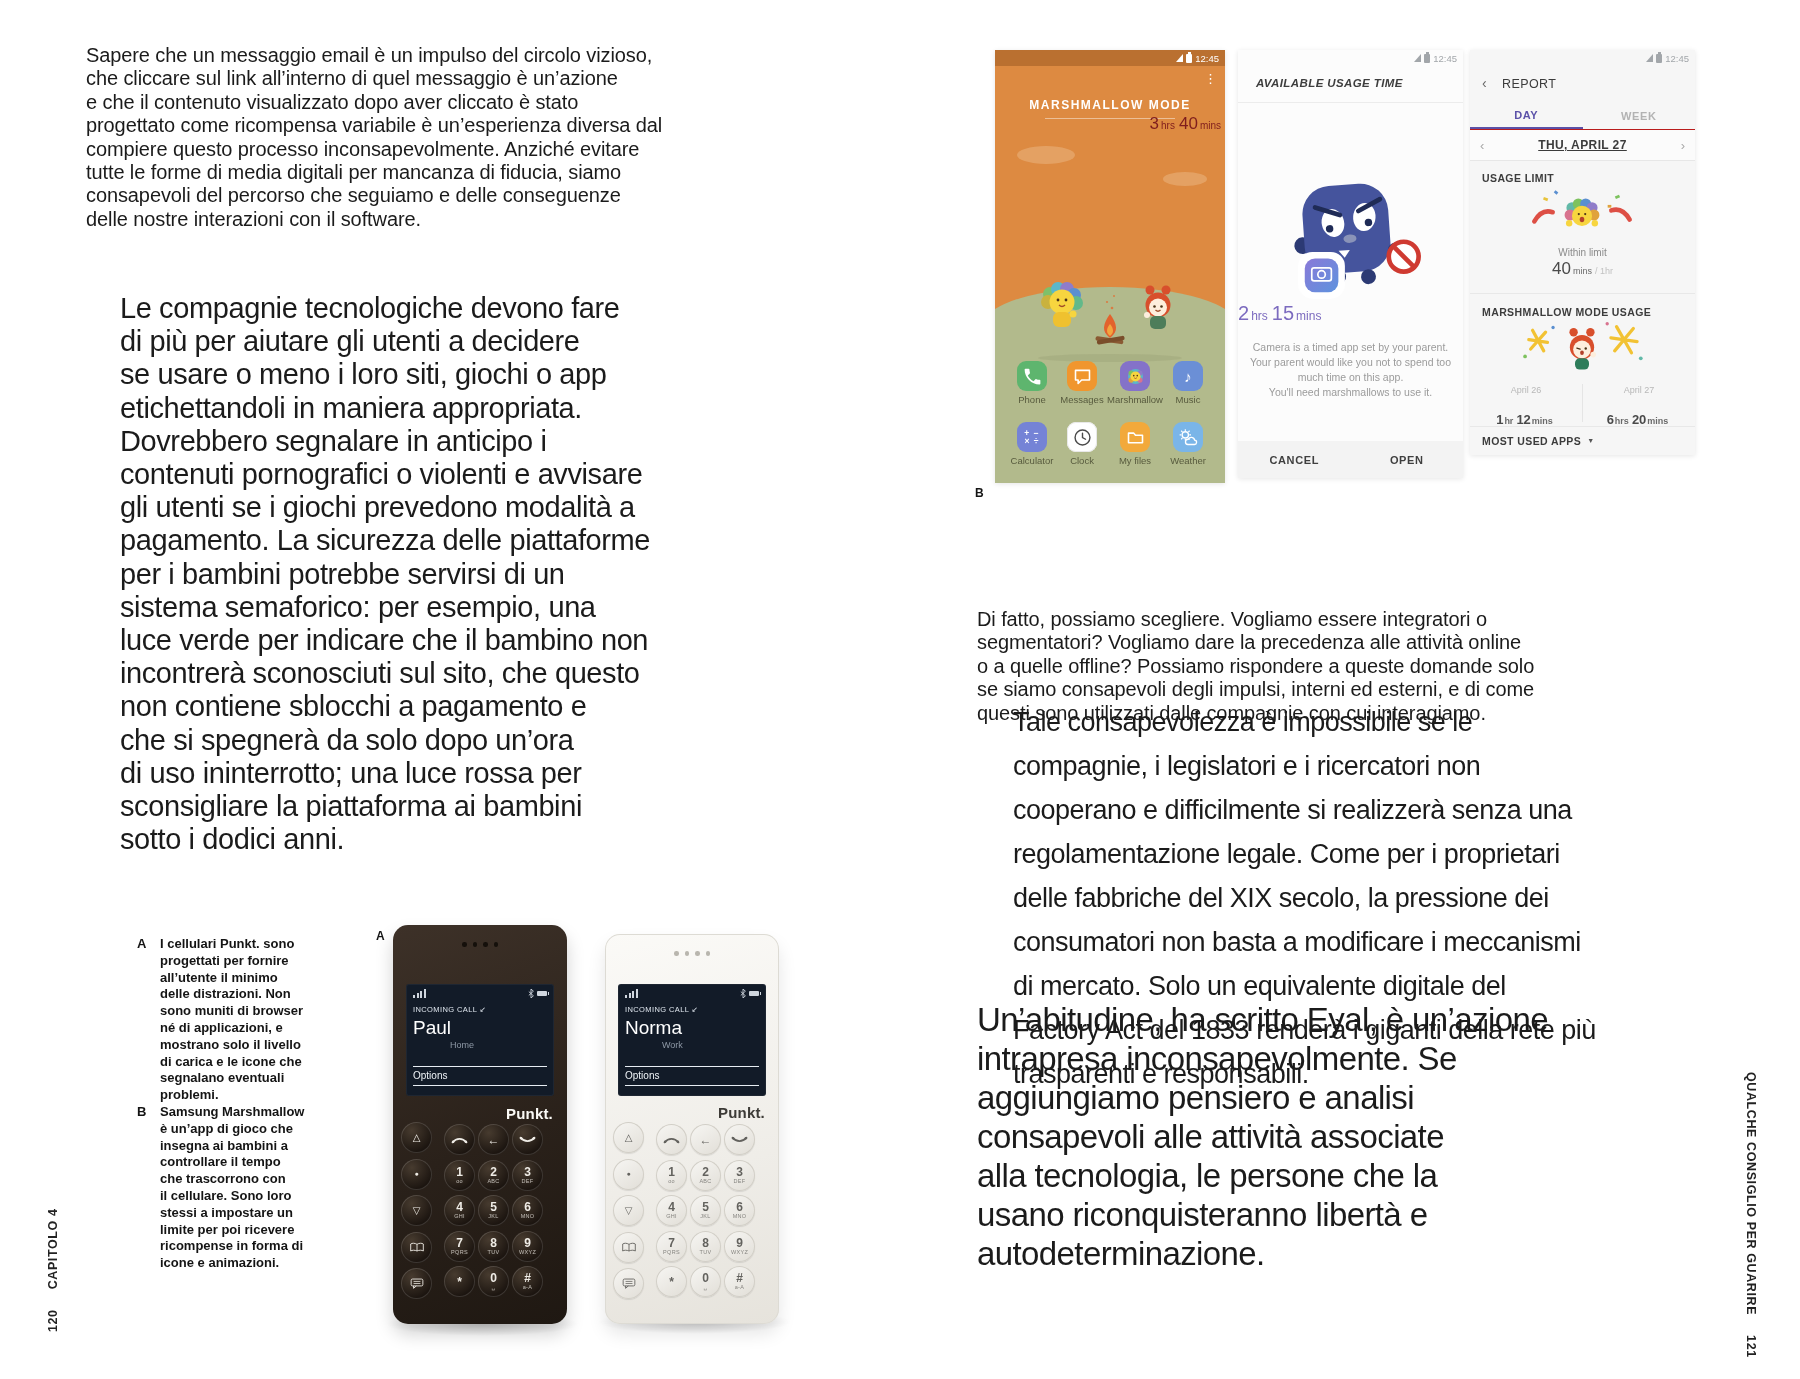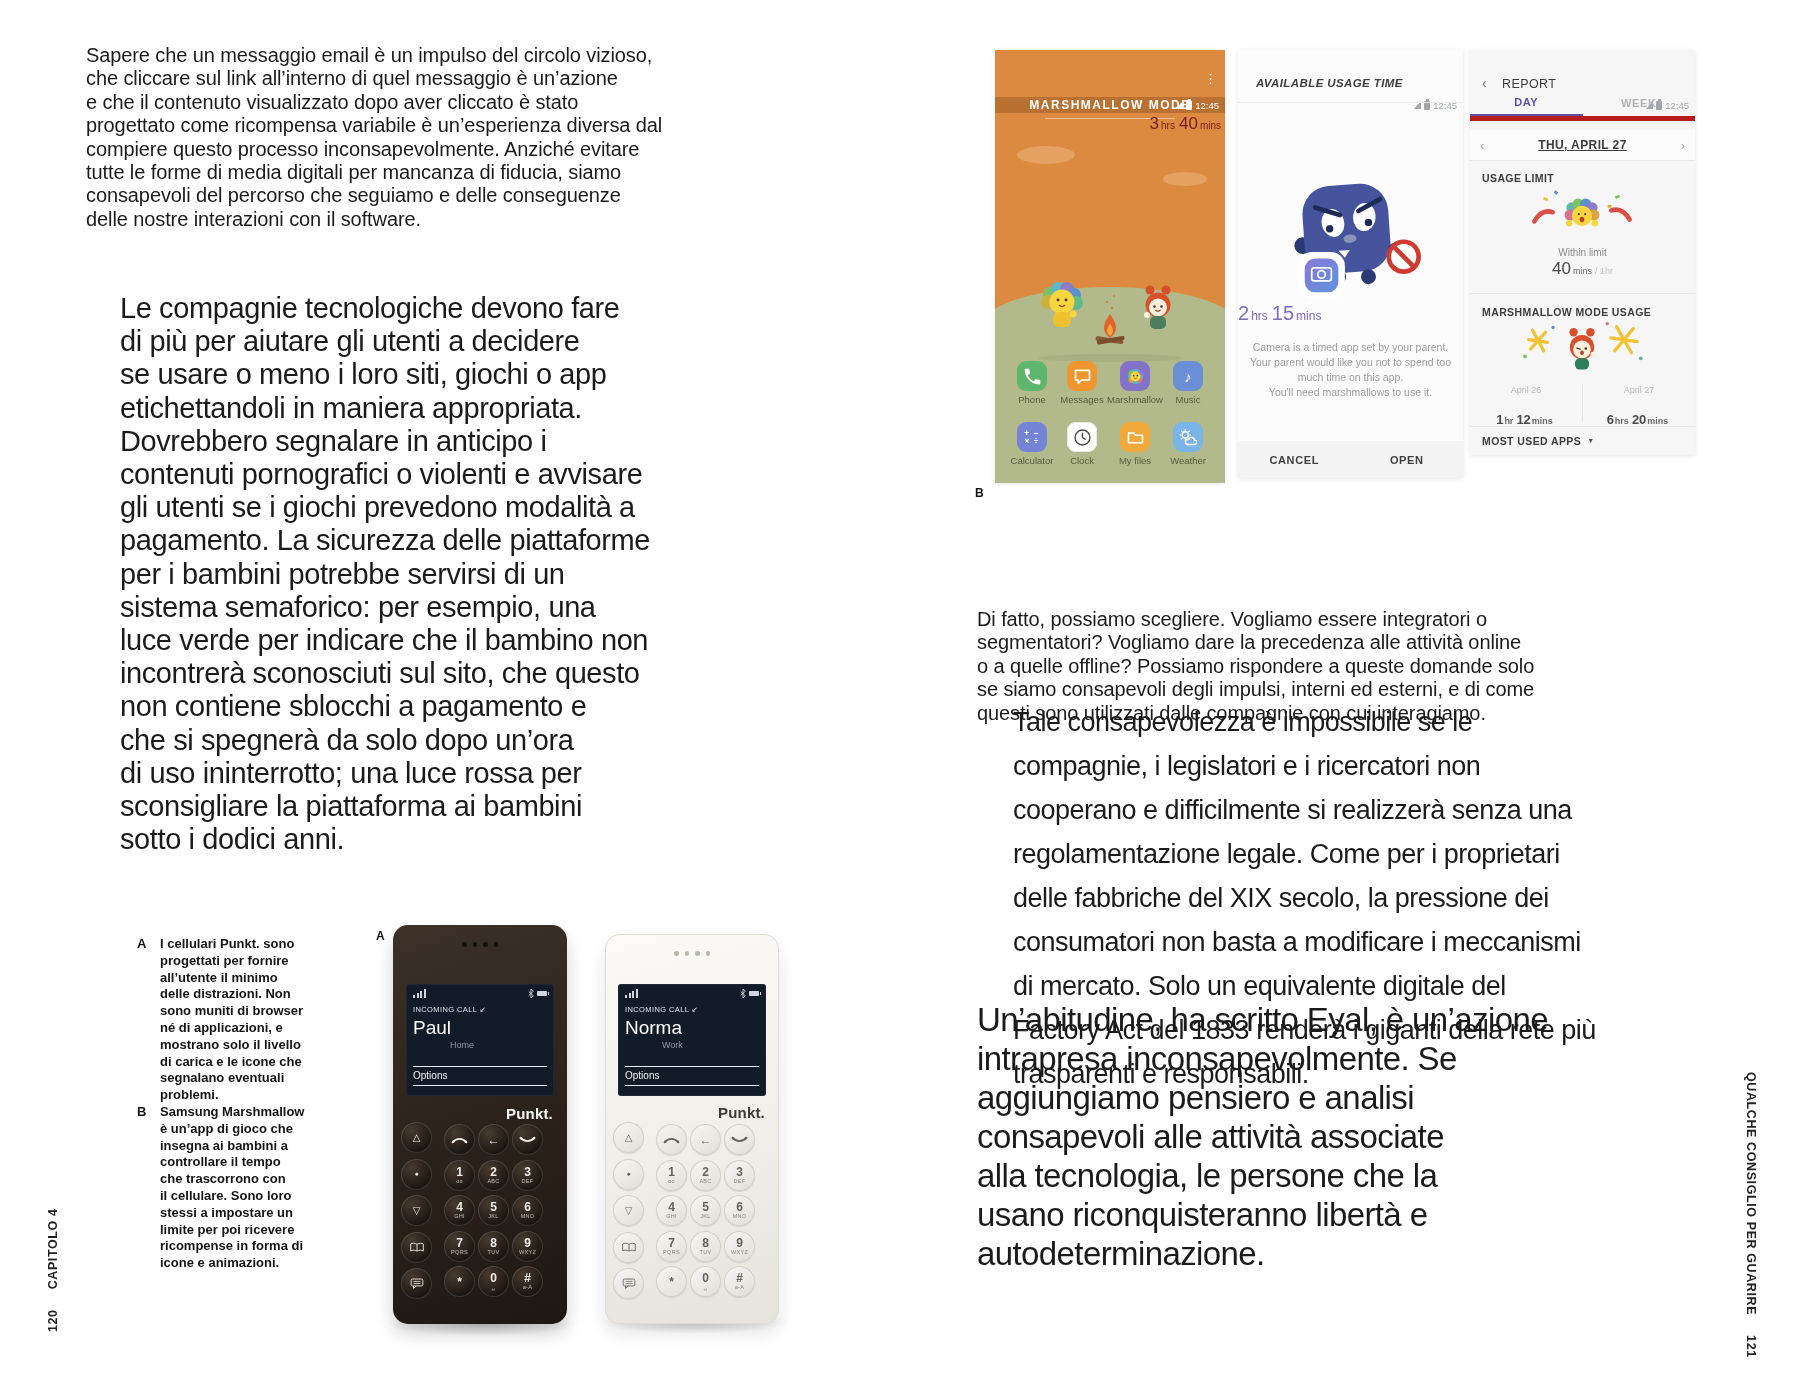--- a/index.html
+++ b/index.html
@@ -22,21 +22,21 @@
   .side-left{left:46px;top:1332px;transform:rotate(-90deg);transform-origin:0 0;}
   .side-right{left:1758px;top:1072px;transform:rotate(90deg);transform-origin:0 0;}
   .side-gap{margin-left:20px;}
 
   
   .screen{position:absolute;overflow:hidden;box-shadow:0 1px 5px rgba(0,0,0,0.10);}
   .s1{left:995px;top:50px;width:230px;height:433px;background:#dd8a41;}
   .s1 .hill{position:absolute;left:-12px;right:-12px;top:237px;height:200px;background:#b2ba8c;
             border-radius:55% 55% 0 0 / 42px 42px 0 0;}
   .sstatus{position:absolute;top:0;left:0;right:0;height:16px;display:flex;align-items:center;
-           justify-content:flex-end;gap:3px;padding-right:6px;font-size:9.5px;margin-top:47px;}
+           justify-content:flex-end;gap:3px;padding-right:6px;font-size:9.5px;}
   .s1 .sstatus{background:rgba(96,48,8,0.28);color:#fff;}
   .wedge{width:0;height:0;border-left:7px solid transparent;border-bottom:8px solid currentColor;}
   .sbatt{width:6px;height:9px;background:currentColor;border-radius:1px;position:relative;}
   .sbatt::before{content:"";position:absolute;top:-2px;left:1.5px;width:3px;height:2px;background:currentColor;}
   .s1menu{position:absolute;top:22px;right:8px;color:#fff;font-size:13px;line-height:13px;}
   .s1title{position:absolute;top:48px;width:100%;text-align:center;color:#fff;font-weight:bold;
            font-size:12px;letter-spacing:1.5px;}
   .s1divider{position:absolute;top:68px;left:50px;right:50px;border-top:1px solid rgba(255,255,255,0.45);}
   .s1time{position:absolute;top:64px;width:100%;text-align:right;color:#7f1d1d;}
   .tnum{font-size:17px;} .tunit{font-size:10px;margin:0 4px 0 2px;}
@@ -62,21 +62,21 @@
   .s2time{position:absolute;top:252px;width:100%;text-align:left;color:#7c6bbf;}
   .s2time .tnum{font-size:20px;} .s2time .tunit{font-size:12px;}
   .s2desc{position:absolute;top:290px;width:100%;text-align:center;font-size:10.5px;line-height:15px;color:#9b9b9b;}
   .s2bar{position:absolute;bottom:0;left:0;right:0;height:37px;background:#f3f3f3;display:flex;}
   .s2bar div{flex:1;display:flex;align-items:center;justify-content:center;font-size:11px;font-weight:bold;
              letter-spacing:0.6px;color:#3f3f3f;}
 
   .s3{left:1470px;top:50px;width:225px;height:405px;background:#f6f6f6;color:#3c3c3c;}
   .s3back{position:absolute;left:12px;top:25px;font-size:14px;color:#666;}
   .s3title{position:absolute;left:32px;top:27px;font-size:12.5px;font-weight:normal;letter-spacing:0.4px;}
-  .s3tabs{position:absolute;top:40px;left:0;right:0;height:26px;display:flex;border-bottom:5px solid #b91c1c;}
+  .s3tabs{position:absolute;top:53px;left:0;right:0;height:26px;display:flex;border-bottom:5px solid #b91c1c;}
   .s3tabs .tab{flex:1;display:flex;align-items:center;justify-content:center;font-size:11px;font-weight:bold;
                letter-spacing:0.6px;color:#b3b3b3;}
   .s3tabs .tab.active{color:#5b51a8;border-bottom:2px solid #5b51a8;}
   .s3date{position:absolute;top:80px;left:0;right:0;height:30px;background:#fbfbfb;border-bottom:1px solid #e7e7e7;
           display:flex;align-items:center;justify-content:center;}
   .s3date .arr{position:absolute;color:#a9a9a9;font-size:13px;}
   .arr-l{left:10px;} .arr-r{right:10px;}
   .s3date .dtxt{font-size:12px;font-weight:bold;text-decoration:underline;letter-spacing:0.4px;}
   .s3sec{position:absolute;left:12px;font-size:10.5px;font-weight:bold;letter-spacing:0.4px;color:#3c3c3c;}
   .s3char1{position:absolute;left:57px;top:136px;width:110px;height:58px;}

